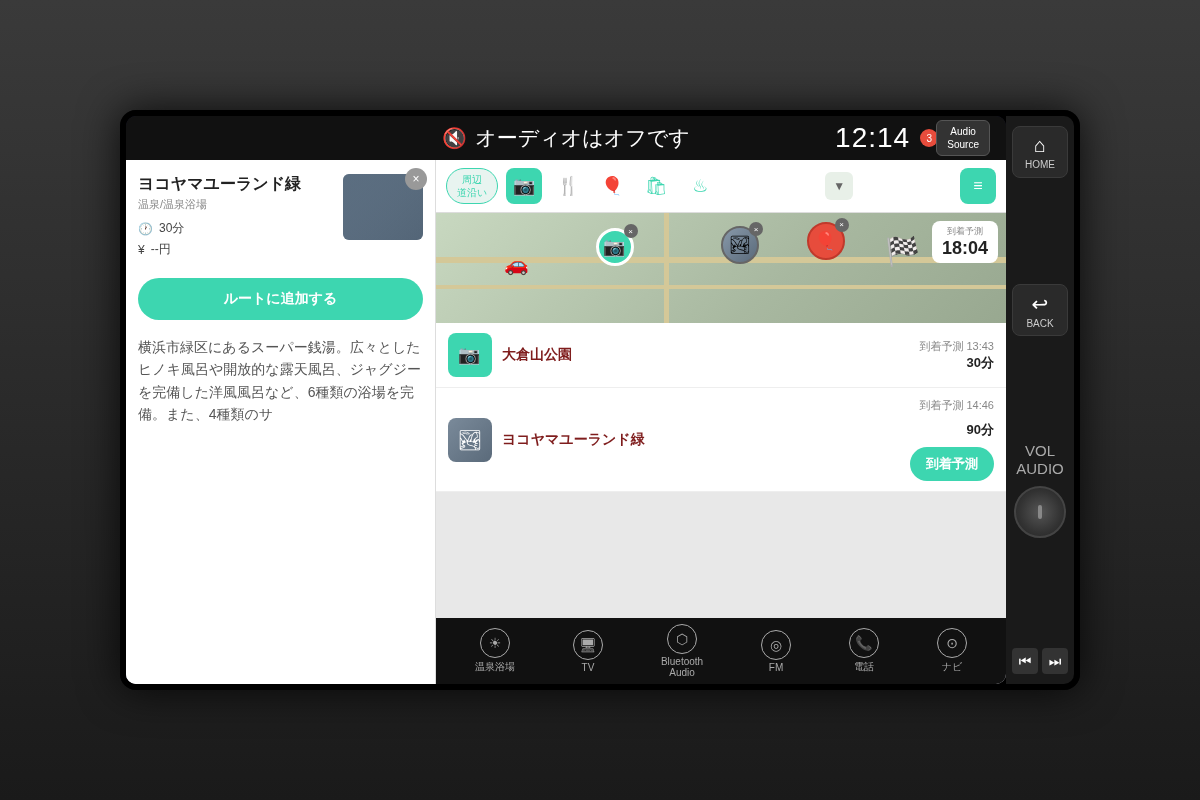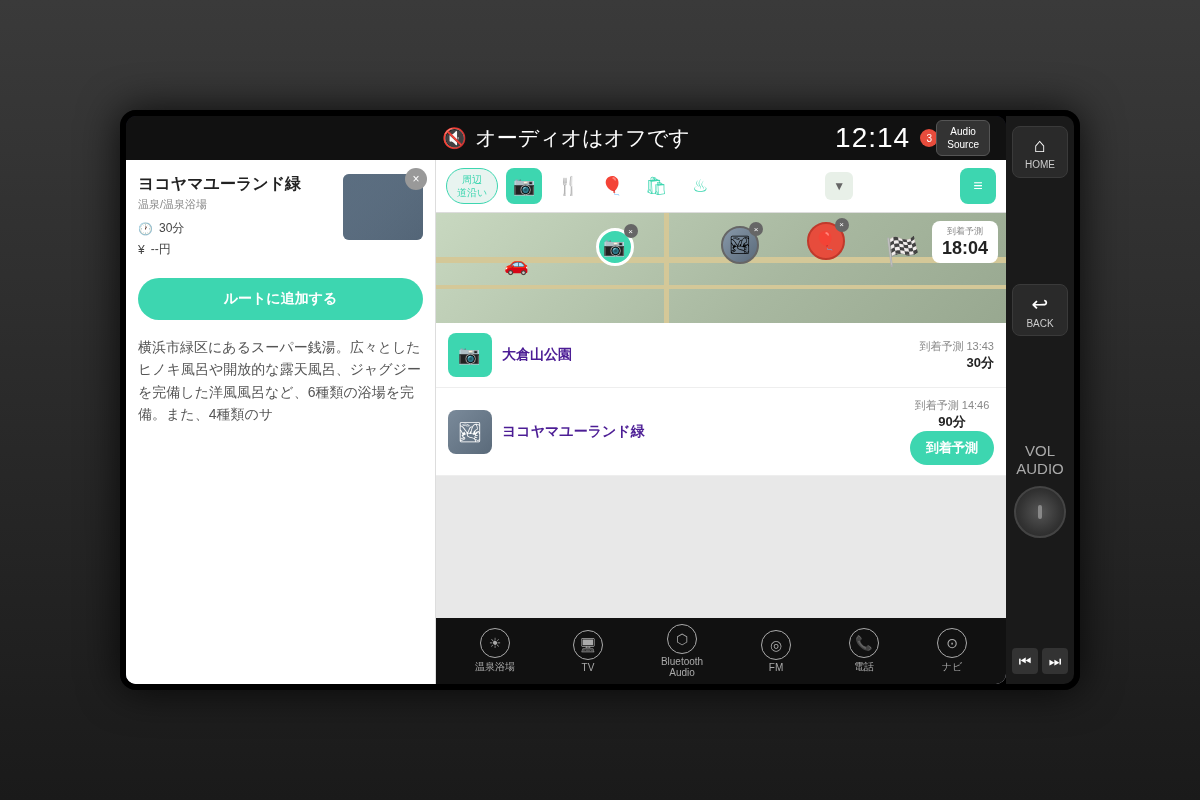--- a/index.html
+++ b/index.html
@@ -335,21 +335,21 @@
     }
 
     .route-item-icon.photo {
       background: linear-gradient(135deg, #7a8a9a, #5a6a7a);
     }
 
     .route-item-name {
       flex: 1;
       font-size: 14px;
       font-weight: bold;
-      color: #4c1d95;
+      color: #7f1d1d;
     }
 
     .route-item-arrival {
       font-size: 11px;
       color: #888;
       text-align: right;
     }
 
     .route-item-time {
       font-size: 13px;
@@ -637,21 +637,21 @@
               <div class="route-item-name">大倉山公園</div>
               <div style="text-align:right;">
                 <div class="route-item-arrival">到着予測 13:43</div>
                 <div class="route-item-time">30分</div>
               </div>
             </div>
 
             <div class="route-item">
               <div class="route-item-icon photo" style="font-size:20px;">🏞</div>
               <div class="route-item-name">ヨコヤマユーランド緑</div>
-              <div style="text-align:right;display:flex;flex-direction:column;align-items:center;gap:0;">
+              <div style="text-align:right;display:flex;flex-direction:column;align-items:flex-end;gap:8px;">
                 <div class="route-item-arrival">到着予測 14:46</div>
                 <div class="route-item-time">90分</div>
                 <button class="navi-btn">到着予測</button>
               </div>
             </div>
           </div>
 
           <div class="bottom-nav">
             <div class="nav-item">
               <div class="nav-circle">☀</div>

